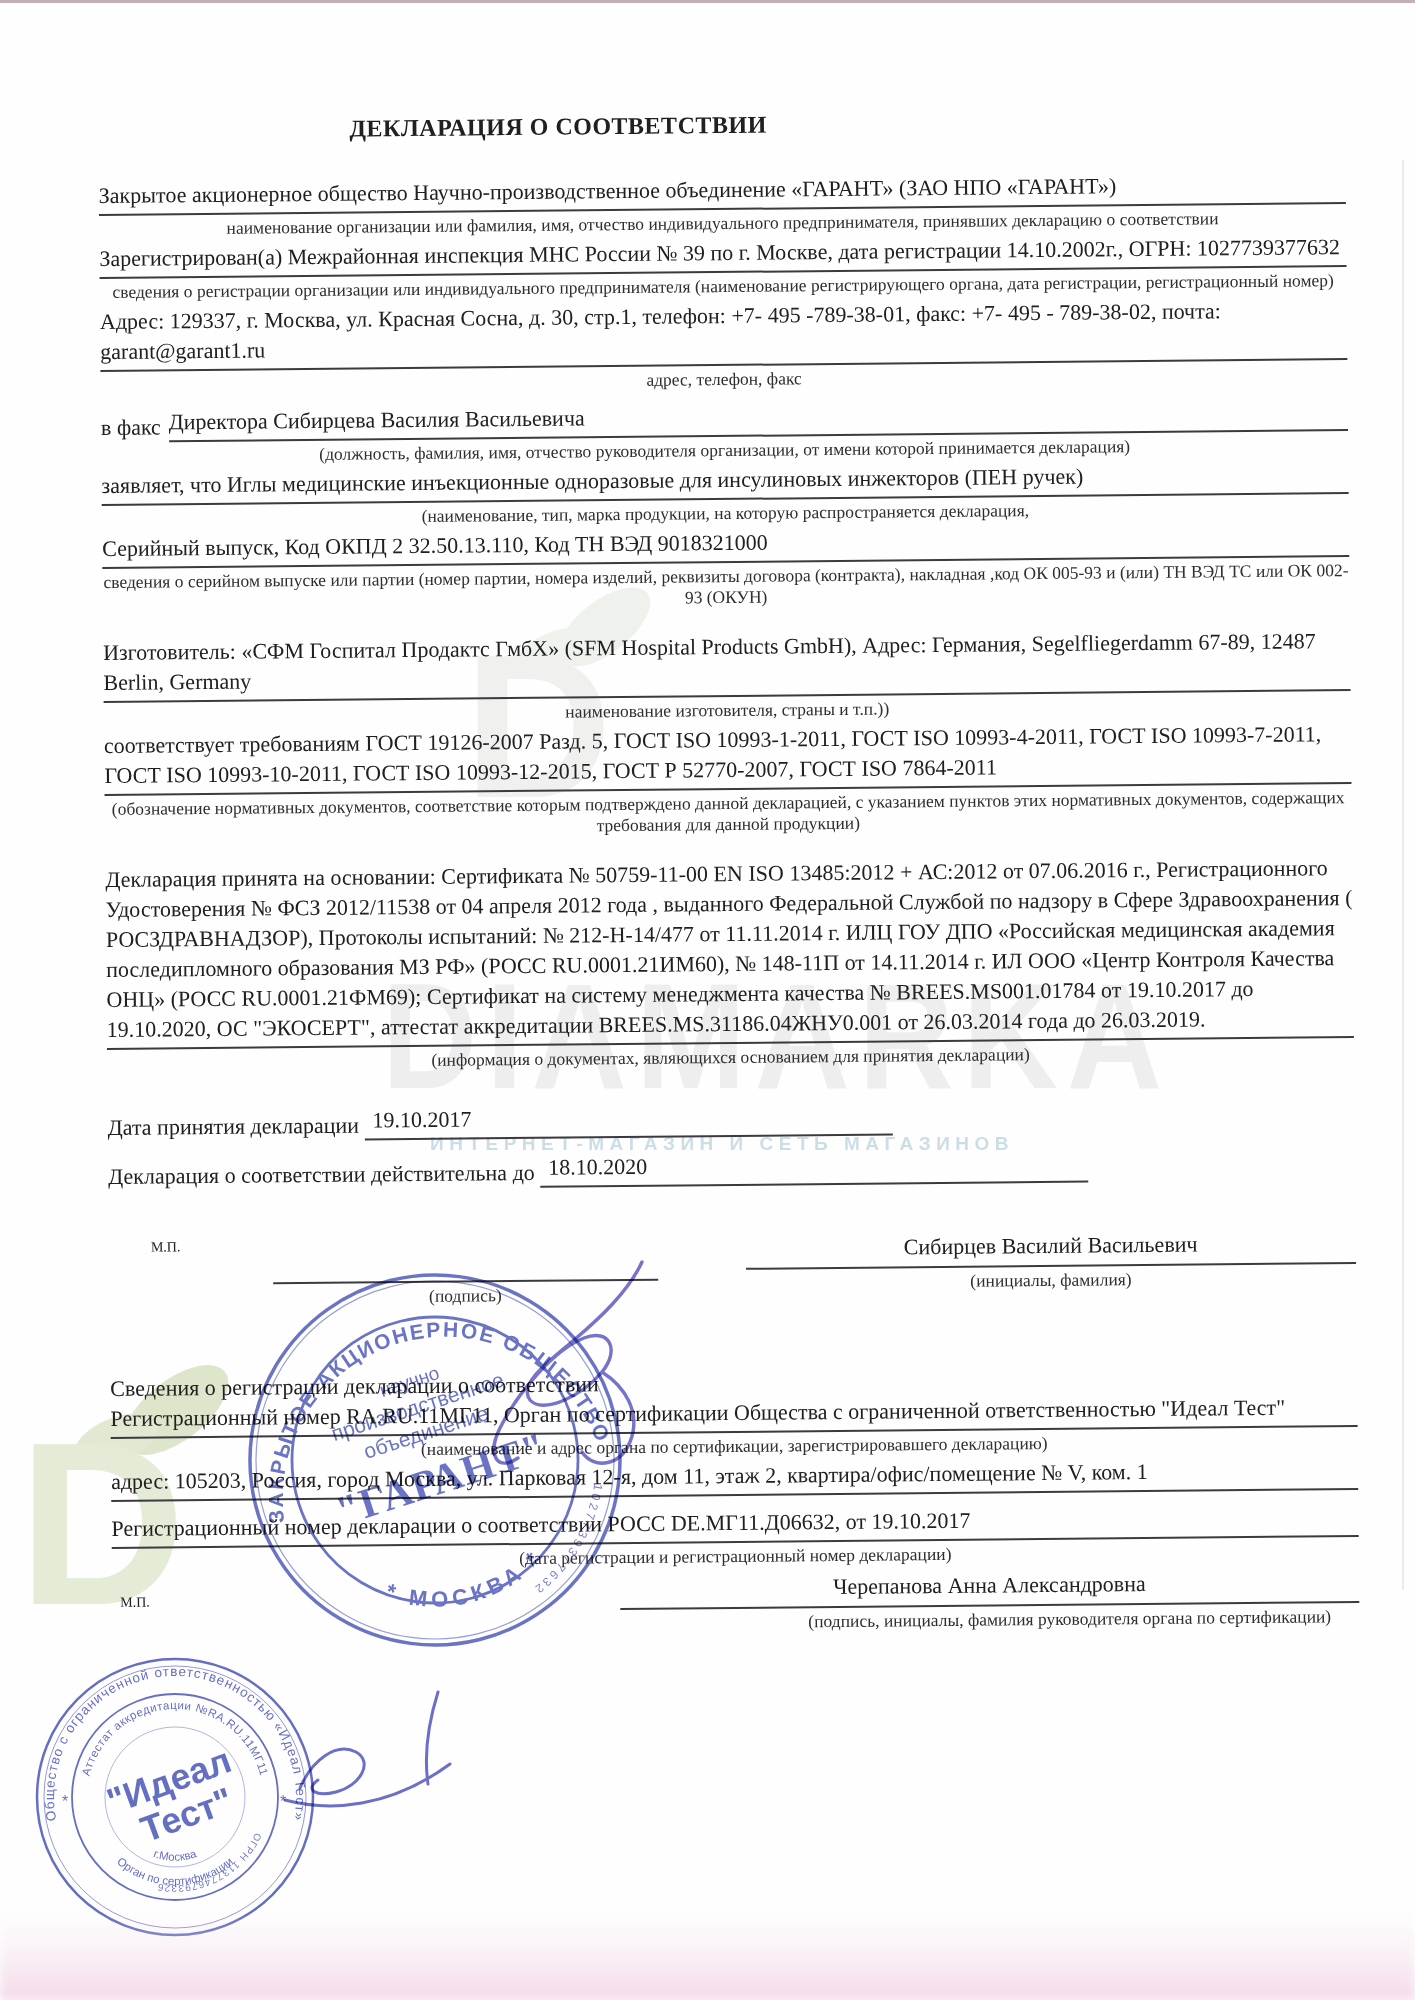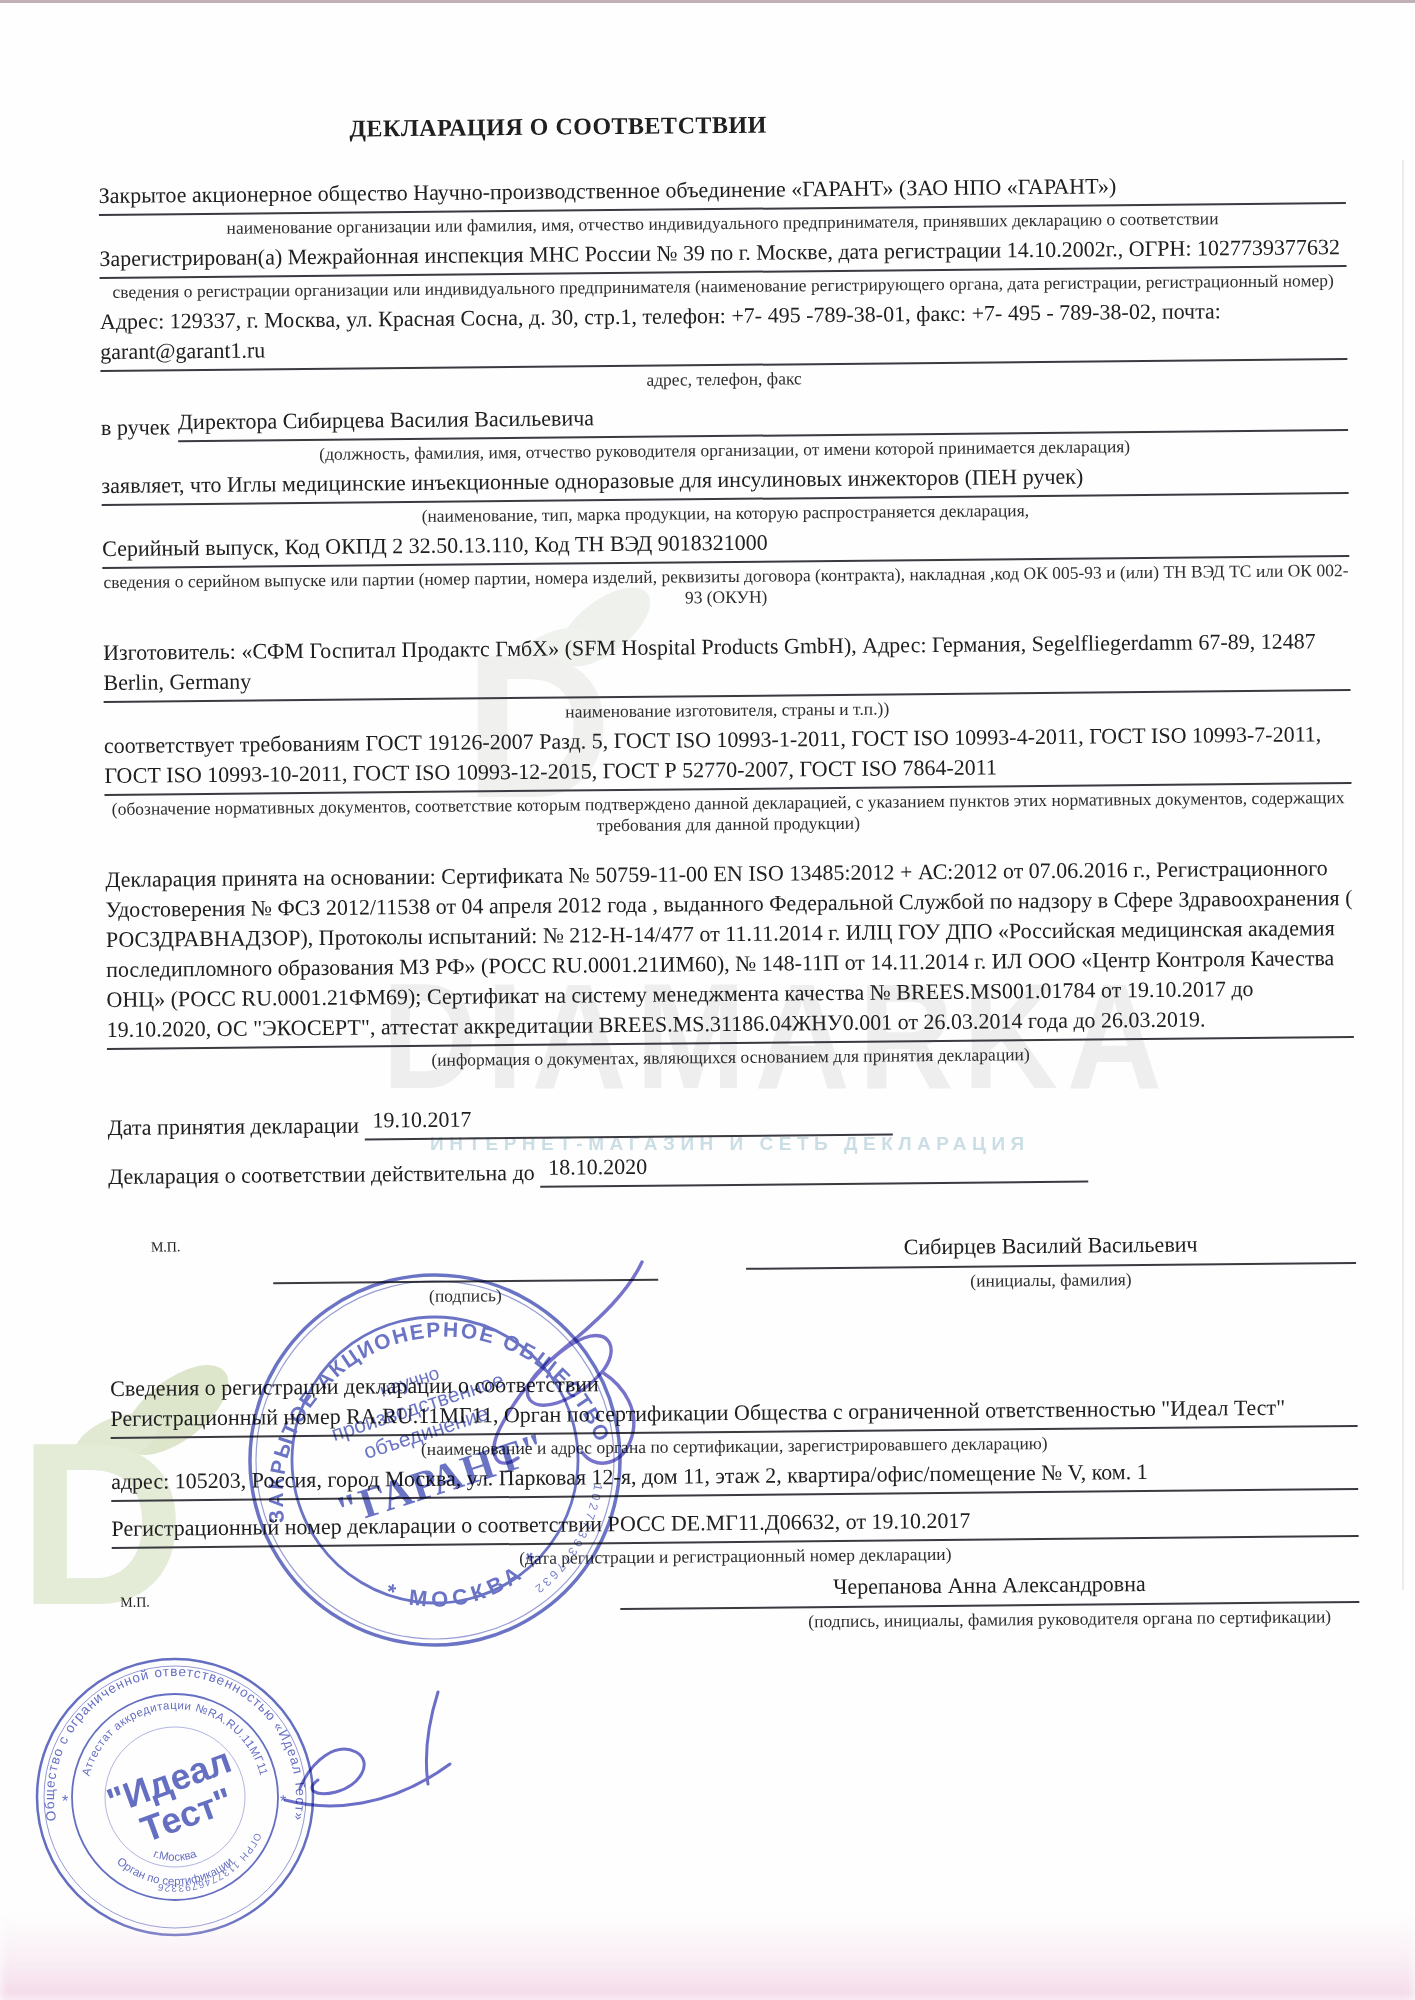--- a/index.html
+++ b/index.html
@@ -70,21 +70,21 @@
   <text x="2" y="222" font-family="Liberation Sans, sans-serif" font-weight="700" font-size="205" fill="#f0f0ef">D</text>
 </svg>
 
 <svg class="wm-logo" style="left:14px;top:1352px;" width="245" height="275" viewBox="0 0 245 275">
   <ellipse cx="162" cy="58" rx="62" ry="30" transform="rotate(-38 162 58)" fill="#dde6ca"></ellipse>
   <ellipse cx="102" cy="88" rx="44" ry="22" transform="rotate(-22 102 88)" fill="#e1e9d2"></ellipse>
   <text x="4" y="252" font-family="Liberation Sans, sans-serif" font-weight="700" font-size="232" fill="#e4ebd6">D</text>
 </svg>
 
 <div class="wm-brand">DIAMARKA</div>
-<div class="wm-tagline">ИНТЕРНЕТ-МАГАЗИН И СЕТЬ ДЕКЛАРАЦИЯ</div>
+<div class="wm-tagline">ИНТЕРНЕТ-МАГАЗИН И СЕТЬ МАГАЗИНОВ</div>
 
 <div class="doc">
   <h1 class="title">ДЕКЛАРАЦИЯ О СООТВЕТСТВИИ</h1>
 
   <section class="field">
     <p class="value ul">Закрытое акционерное общество Научно-производственное объединение «ГАРАНТ» (ЗАО НПО «ГАРАНТ»)</p>
     <p class="caption">наименование организации или фамилия, имя, отчество индивидуального предпринимателя, принявших декларацию о соответствии</p>
   </section>
 
   <section class="field">
@@ -92,21 +92,21 @@
     <p class="caption">сведения о регистрации организации или индивидуального предпринимателя (наименование регистрирующего органа, дата регистрации, регистрационный номер)</p>
   </section>
 
   <section class="field">
     <p class="value ul">Адрес: 129337, г. Москва, ул. Красная Сосна, д. 30, стр.1, телефон: +7- 495 -789-38-01, факс: +7- 495 - 789-38-02, почта: garant@garant1.ru</p>
     <p class="caption">адрес, телефон, факс</p>
   </section>
 
   <section class="field gap-sm">
     <p class="value inline-row">
-      <span class="lbl">в ручек</span>
+      <span class="lbl">в факс</span>
       <span class="grow">Директора Сибирцева Василия Васильевича</span>
     </p>
     <p class="caption">(должность, фамилия, имя, отчество руководителя организации, от имени которой принимается декларация)</p>
   </section>
 
   <section class="field">
     <p class="value ul">заявляет, что Иглы медицинские инъекционные одноразовые для инсулиновых инжекторов (ПЕН ручек)</p>
     <p class="caption">(наименование, тип, марка продукции, на которую распространяется декларация,</p>
   </section>
 

